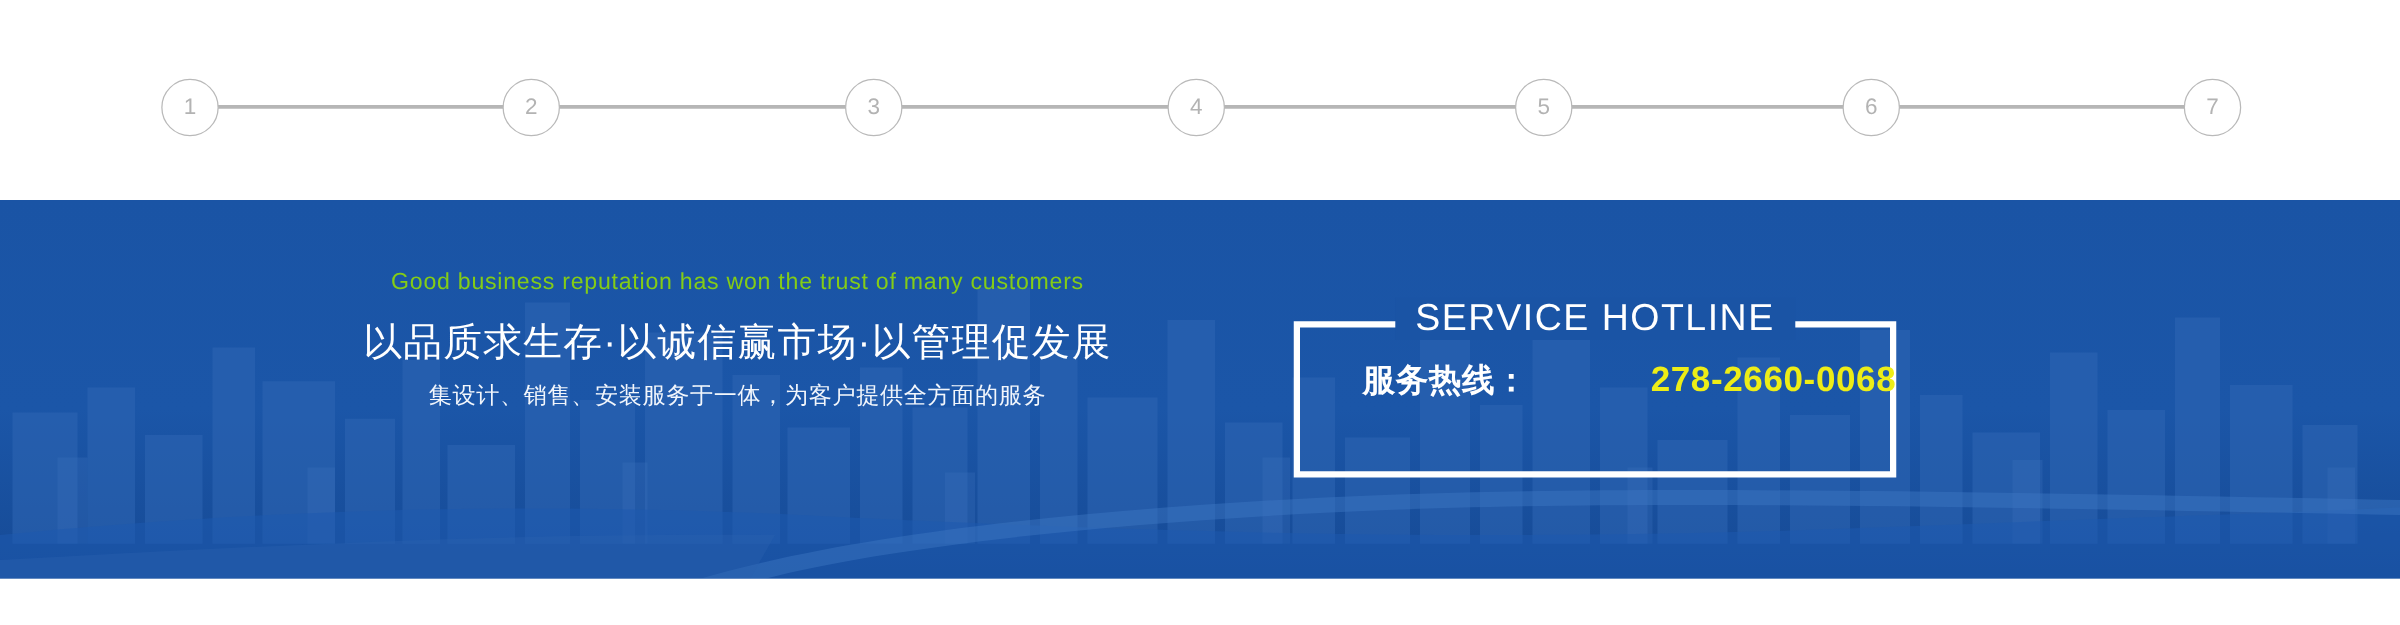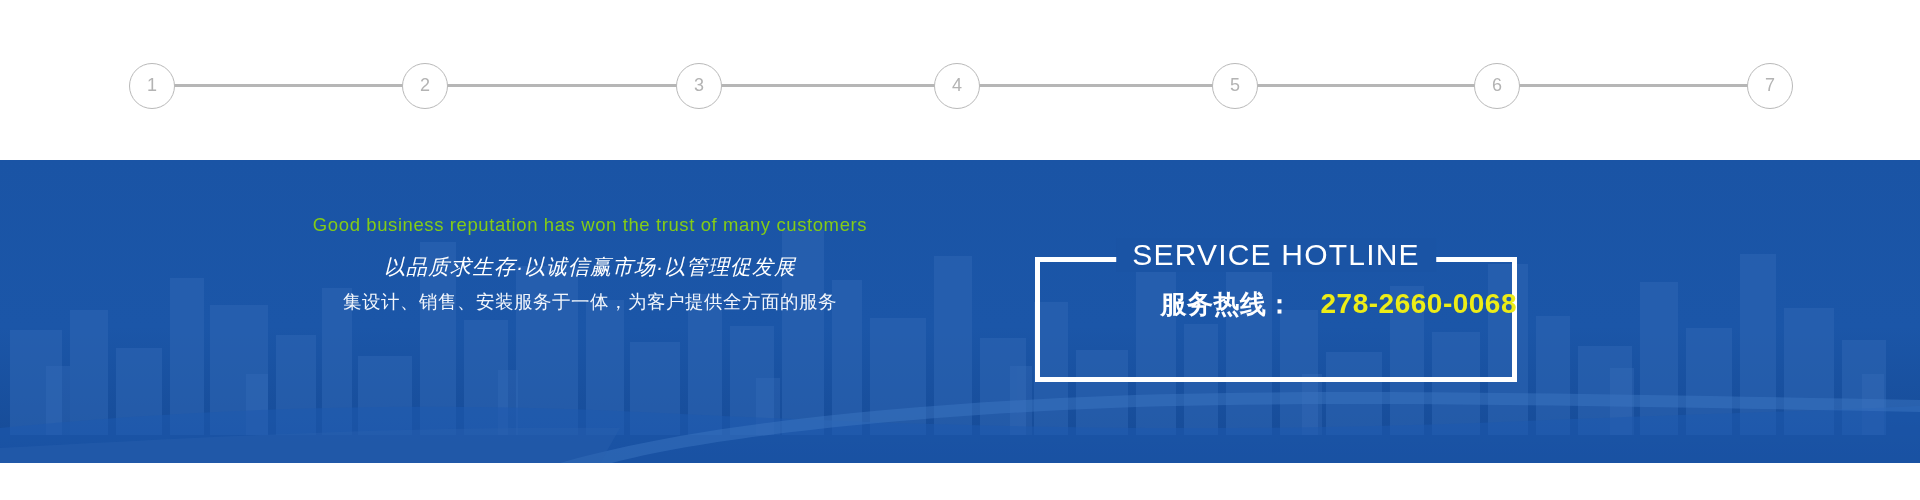--- a/index.html
+++ b/index.html
@@ -62,26 +62,25 @@
   }
   .slogan-en {
     font-size:18.5px;
     letter-spacing:0.6px;
     color:#84cc16;
     white-space:nowrap;
     font-weight:400;
   }
   .slogan-main {
     margin-top:17px;
-    font-size:21px;
+    font-size:31px;
     letter-spacing:1px;
     color:#ffffff;
     white-space:nowrap;
     font-weight:400;
-    font-style:italic;
   }
   .slogan-sub {
     margin-top:8px;
     font-size:18.5px;
     letter-spacing:0.5px;
     color:#f2f6fc;
     white-space:nowrap;
     font-weight:400;
   }
 
@@ -108,21 +107,21 @@
     white-space:nowrap;
     font-weight:400;
   }
   .hl-rows {
     position:absolute;
     left:0; right:0; top:30px;
   }
   .hl-row {
     display:flex;
     align-items:baseline;
-    justify-content:flex-end;
+    justify-content:space-between;
     padding-left:55px;
     white-space:nowrap;
   }
   .hl-row + .hl-row { margin-top:8px; }
   .hl-label {
     color:#ffffff;
     font-size:26px;
     font-weight:bold;
     letter-spacing:0.5px;
     width:160px;

